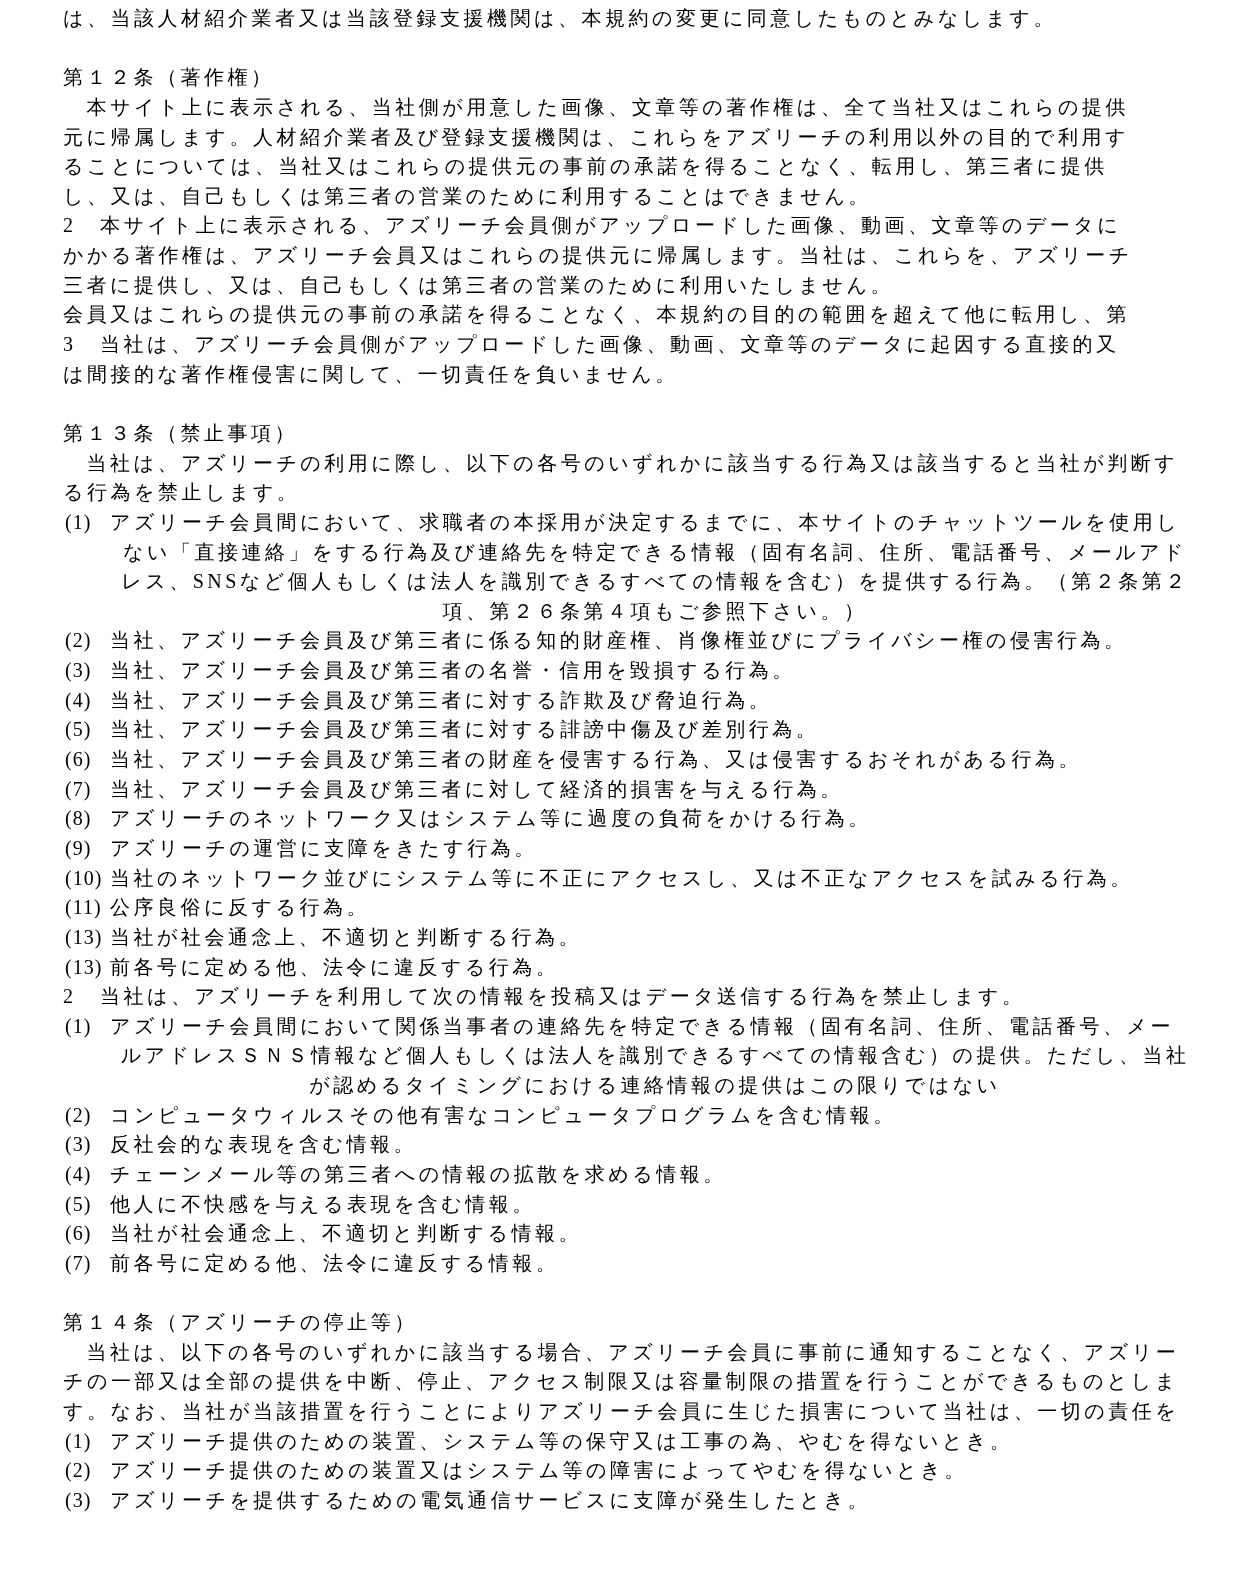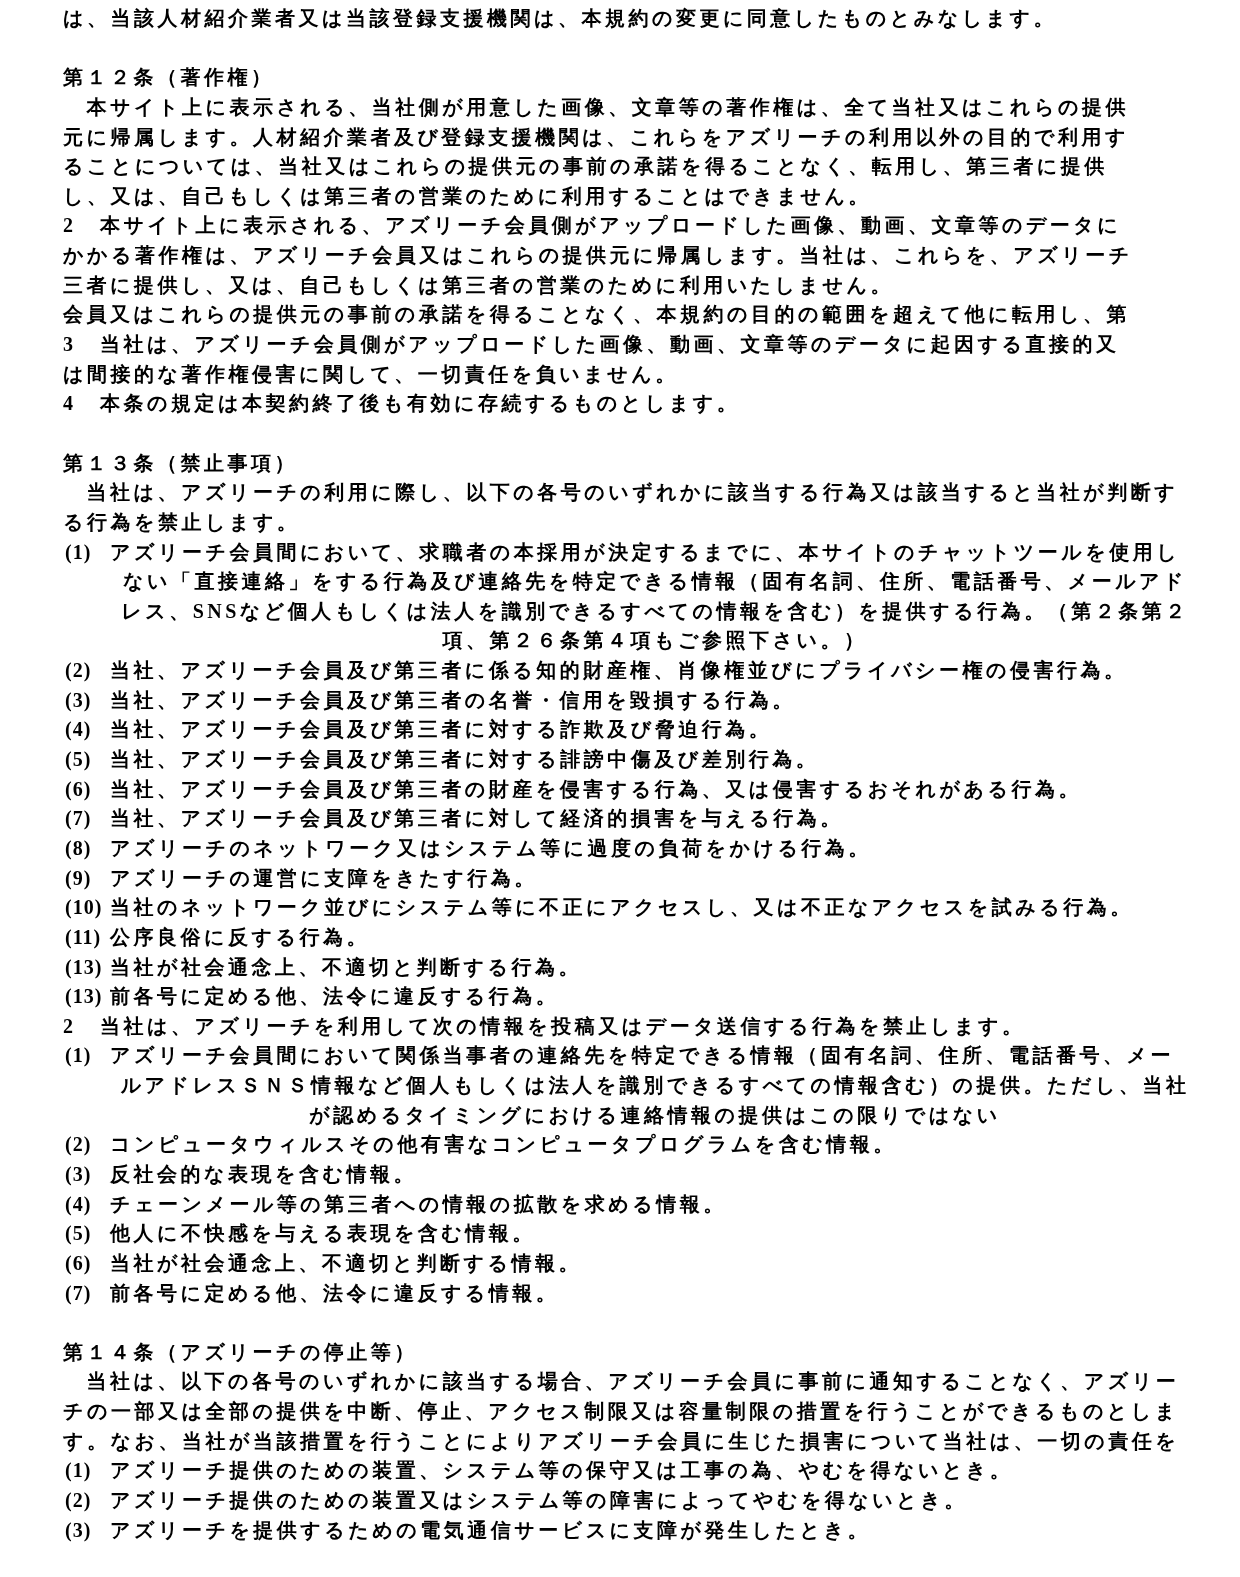--- a/index.html
+++ b/index.html
@@ -9,21 +9,20 @@
     overflow:hidden;
   }
   .page{
     box-sizing:border-box;
     width:1240px;height:1577px;
     padding:4px 40px 0 63px;
     font-family:"Liberation Serif","DejaVu Serif",serif;
     font-size:20px;
     color:#000000;
     letter-spacing:3.5px;
-    font-weight:bold;
   }
   .ln{
     height:29.65px;
     line-height:29.65px;
     white-space:nowrap;
   }
   .ln.blank{ }
   .ln.hd{ }
   .ln.item{
     position:relative;
@@ -50,21 +49,20 @@
       <div class="ln">　本サイト上に表示される、当社側が用意した画像、文章等の著作権は、全て当社又はこれらの提供</div>
       <div class="ln">元に帰属します。人材紹介業者及び登録支援機関は、これらをアズリーチの利用以外の目的で利用す</div>
       <div class="ln">ることについては、当社又はこれらの提供元の事前の承諾を得ることなく、転用し、第三者に提供</div>
       <div class="ln">し、又は、自己もしくは第三者の営業のために利用することはできません。</div>
       <div class="ln">2　本サイト上に表示される、アズリーチ会員側がアップロードした画像、動画、文章等のデータに</div>
       <div class="ln">かかる著作権は、アズリーチ会員又はこれらの提供元に帰属します。当社は、これらを、アズリーチ</div>
       <div class="ln">三者に提供し、又は、自己もしくは第三者の営業のために利用いたしません。</div>
       <div class="ln">会員又はこれらの提供元の事前の承諾を得ることなく、本規約の目的の範囲を超えて他に転用し、第</div>
       <div class="ln">3　当社は、アズリーチ会員側がアップロードした画像、動画、文章等のデータに起因する直接的又</div>
       <div class="ln">は間接的な著作権侵害に関して、一切責任を負いません。</div>
-      <div class="ln">4　本条の規定は本契約終了後も有効に存続するものとします。</div>
       <div class="ln blank">&nbsp;</div>
       <div class="ln hd">第１３条（禁止事項）</div>
       <div class="ln">　当社は、アズリーチの利用に際し、以下の各号のいずれかに該当する行為又は該当すると当社が判断す</div>
       <div class="ln">る行為を禁止します。</div>
       <div class="ln item"><span class="num">(1)</span><span>アズリーチ会員間において、求職者の本採用が決定するまでに、本サイトのチャットツールを使用し</span></div>
       <div class="ln cont">ない「直接連絡」をする行為及び連絡先を特定できる情報（固有名詞、住所、電話番号、メールアド</div>
       <div class="ln cont">レス、SNSなど個人もしくは法人を識別できるすべての情報を含む）を提供する行為。（第２条第２</div>
       <div class="ln cont">項、第２６条第４項もご参照下さい。）</div>
       <div class="ln item"><span class="num">(2)</span><span>当社、アズリーチ会員及び第三者に係る知的財産権、肖像権並びにプライバシー権の侵害行為。</span></div>
       <div class="ln item"><span class="num">(3)</span><span>当社、アズリーチ会員及び第三者の名誉・信用を毀損する行為。</span></div>

